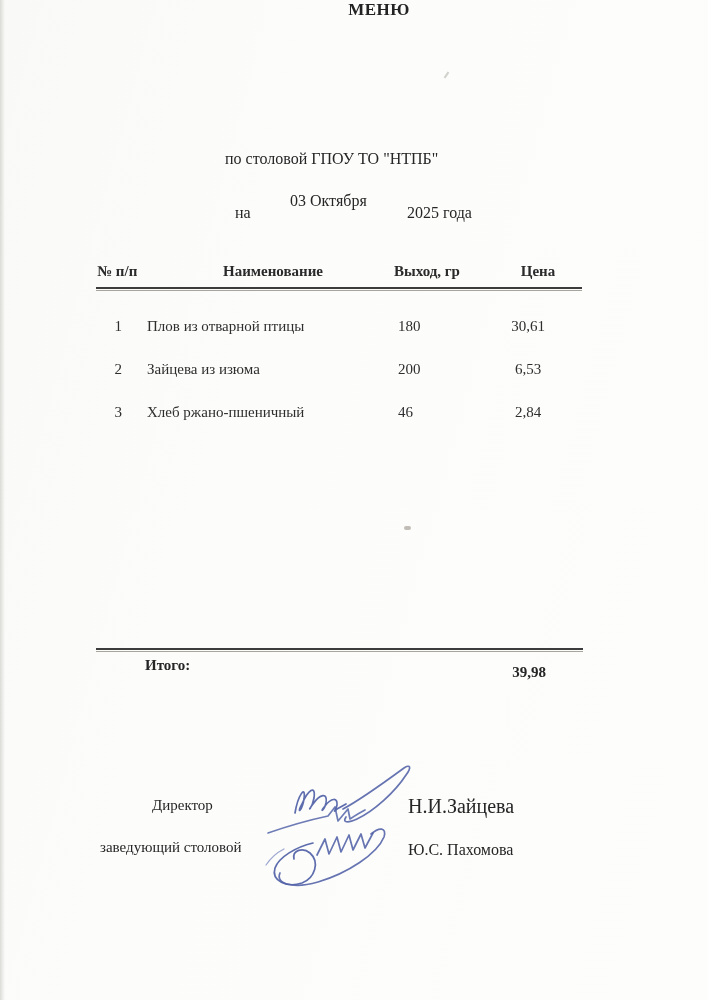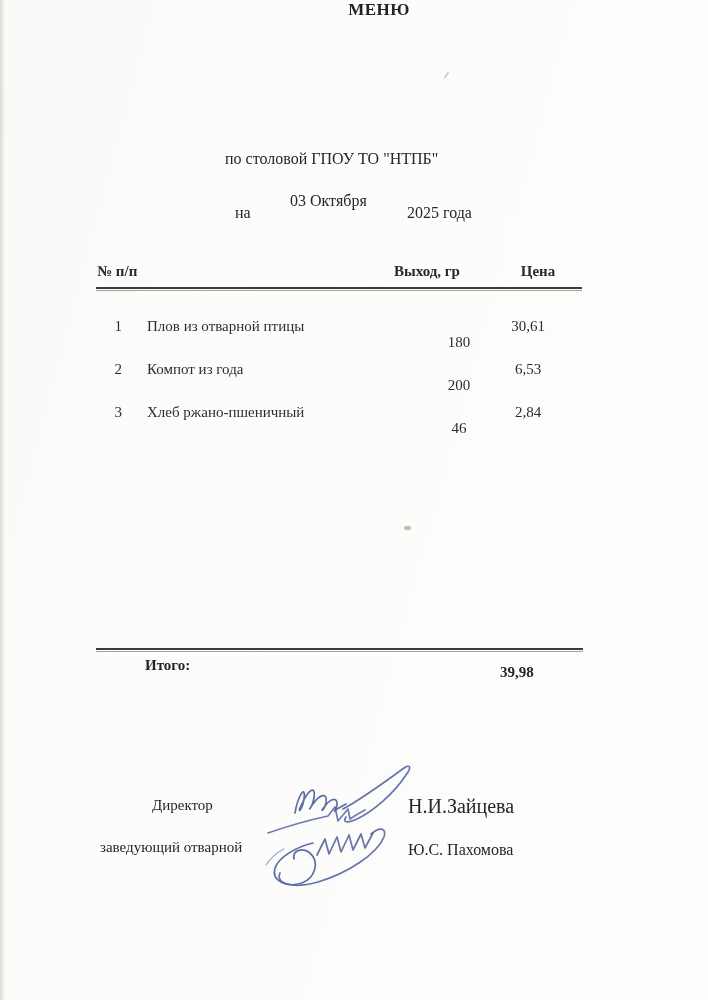--- a/index.html
+++ b/index.html
@@ -43,32 +43,32 @@
     background: #3c3c3c;
   }
   .rule-gray {
     position: absolute; left: 96px; width: 486px; height: 1px;
     background: #a8a49e;
   }
 
   .td { font-size: 15px; color: #2e2e2e; }
   .td-num { left: 104px; width: 18px; text-align: right; }
   .td-name { left: 147px; }
-  .td-output { left: 410px; width: 98px; text-align: center; margin-top: 16px; }
+  .td-output { left: 398px; width: 98px; text-align: left; }
   .td-price { left: 498px; width: 60px; text-align: center; }
   .row-0 { top: 318px; }
   .row-1 { top: 361px; }
   .row-2 { top: 404px; }
 
   .total-label {
     left: 145px; top: 657px;
     font-weight: bold; font-size: 15px; color: #252525;
   }
   .total-value {
-    left: 500px; top: 664px; width: 58px; text-align: left;
+    left: 500px; top: 664px; width: 58px; text-align: center;
     font-weight: bold; font-size: 15px; color: #252525;
   }
 
   .sig-role-director { left: 152px; top: 797px; font-size: 15px; }
   .sig-name-director { left: 408px; top: 795px; font-size: 20px; }
   .sig-role-manager { left: 100px; top: 839px; font-size: 15px; }
   .sig-name-manager { left: 408px; top: 841px; font-size: 16px; }
 
   .sig-ink { position: absolute; left: 256px; top: 753px; }
 
@@ -91,53 +91,54 @@
   <div class="slash-artifact"></div>
   <div class="speck"></div>
 
   <div class="abs doc-title">МЕНЮ</div>
   <div class="abs doc-subtitle">по столовой ГПОУ ТО "НТПБ"</div>
   <span class="abs date-prefix">на</span>
   <span class="abs date-daymonth">03 Октября</span>
   <span class="abs date-year">2025 года</span>
 
   <div class="abs th th-num">№ п/п</div>
+  <div class="abs th th-name">Наименование</div>
   <div class="abs th th-output">Выход, гр</div>
   <div class="abs th th-price">Цена</div>
 
   <div class="rule-dark" style="top:287px"></div>
   <div class="rule-gray" style="top:290px"></div>
 
   <div>
     <span class="abs td td-num row-0">1</span>
     <span class="abs td td-name row-0">Плов из отварной птицы</span>
     <span class="abs td td-output row-0">180</span>
     <span class="abs td td-price row-0">30,61</span>
   </div>
   <div>
     <span class="abs td td-num row-1">2</span>
-    <span class="abs td td-name row-1">Компот из года</span>
+    <span class="abs td td-name row-1">Зайцева из изюма</span>
     <span class="abs td td-output row-1">200</span>
     <span class="abs td td-price row-1">6,53</span>
   </div>
   <div>
     <span class="abs td td-num row-2">3</span>
     <span class="abs td td-name row-2">Хлеб ржано-пшеничный</span>
     <span class="abs td td-output row-2">46</span>
     <span class="abs td td-price row-2">2,84</span>
   </div>
 
   <div class="rule-dark" style="top:648px; width:487px"></div>
   <div class="rule-gray" style="top:651px; width:487px"></div>
   <div class="abs total-label">Итого:</div>
   <div class="abs total-value">39,98</div>
 
   <div class="abs sig-role-director">Директор</div>
   <div class="abs sig-name-director">Н.И.Зайцева</div>
-  <div class="abs sig-role-manager">заведующий отварной</div>
+  <div class="abs sig-role-manager">заведующий столовой</div>
   <div class="abs sig-name-manager">Ю.С. Пахомова</div>
 
   <svg class="sig-ink" width="170" height="145" viewBox="0 0 170 145">
     <g fill="none" stroke="#5565a9" stroke-width="1.7" stroke-linecap="round" stroke-linejoin="round">
 
       <path d="M39,60 C42,42 50,31 48,46 C46,58 40,62 46,51 C52,37 60,31 58,45 C56,56 50,60 57,51 C64,41 72,39 70,50 C68,58 63,60 69,53 C75,45 82,44 81,52 C80,58 76,60 81,56 L90,51" opacity="0.95"></path>
 
       <path d="M87,56 C104,47 133,26 148,15 C154,11 156,14 150,22 C139,39 118,58 101,66 C92,70 86,70 90,64" opacity="0.9"></path>
 
       <path d="M12,80 C38,71 58,66 72,63 L79,54 L82,68 L92,56 L94,66 C100,62 105,59 109,57" opacity="0.85"></path>

